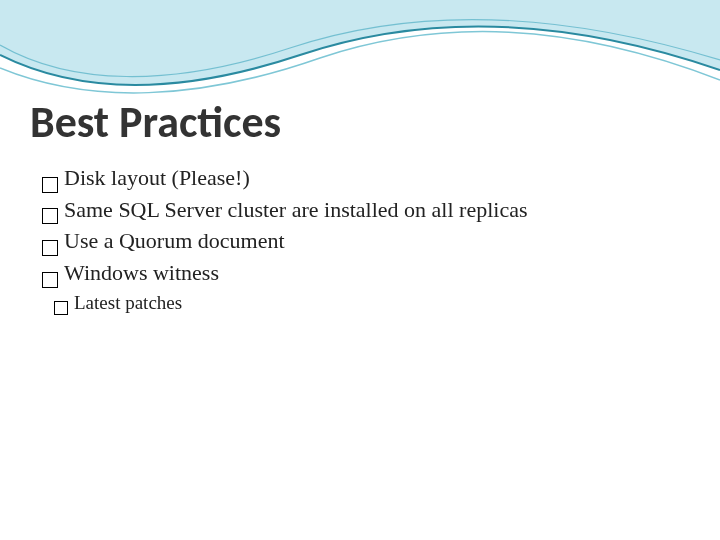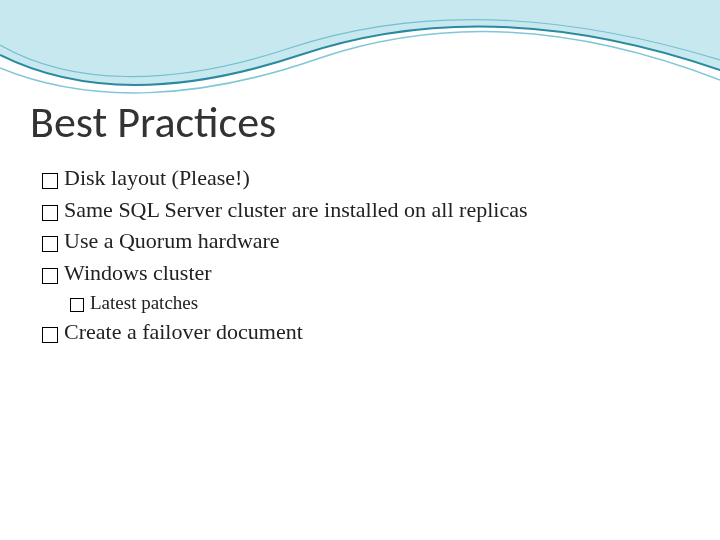--- a/index.html
+++ b/index.html
@@ -1,21 +1,21 @@
 <!DOCTYPE html>
 <html><head>
 <meta charset="utf-8">
 <style>
   html,body{margin:0;padding:0;width:720px;height:540px;background:#fff;font-family:Georgia,'Times New Roman',serif;color:#222;overflow:hidden}
   .slide{position:relative;width:720px;height:540px}
   .wave{position:absolute;top:0;left:0;width:720px;height:110px;pointer-events:none}
-  .title{position:absolute;left:30px;top:95px;font-family:Calibri,Arial,sans-serif;font-weight:400;font-size:44px;color:#333;letter-spacing:0}
+  .title{position:absolute;left:30px;top:95px;font-family:Calibri,Arial,sans-serif;font-weight:700;font-size:44px;color:#333;letter-spacing:0}
   .body{position:absolute;left:42px;top:163px;width:640px;font-size:22px;line-height:1.35}
-  .body .row{display:flex;align-items:center;margin-bottom:2px}
-  .body .sub{margin-left:28px;font-size:19px}
+  .body .row{display:flex;align-items:flex-end;margin-bottom:2px}
+  .body .sub{margin-left:12px;font-size:19px}
   .bullet{display:inline-block;width:14px;height:14px;border:1.5px solid #000;margin-right:6px;margin-top:6px;flex:none}
   .sub .bullet{width:12px;height:12px;margin-top:5px}
   .txt{flex:1}
 </style>
 </head>
 <body>
 
 <div class="slide">
   <svg class="wave" viewBox="0 0 720 110" preserveAspectRatio="none">
     <path d="M0,55 C80,95 180,95 300,55 C420,15 560,15 720,70 L720,0 L0,0 Z" fill="#9bd6e3" opacity="0.55"></path>
@@ -30,28 +30,24 @@
       <div class="row">
         <span class="bullet"></span>
         <span class="txt">Disk layout (Please!)</span>
       </div>
       <div class="row">
         <span class="bullet"></span>
         <span class="txt">Same SQL Server cluster are installed on all replicas</span>
       </div>
       <div class="row">
         <span class="bullet"></span>
-        <span class="txt">Use a Quorum hardware</span>
+        <span class="txt">Use a Quorum document</span>
       </div>
       <div class="row">
         <span class="bullet"></span>
-        <span class="txt">Windows cluster</span>
+        <span class="txt">Windows witness</span>
       </div>
       <div class="row sub">
         <span class="bullet"></span>
         <span class="txt">Latest patches</span>
       </div>
-      <div class="row">
-        <span class="bullet"></span>
-        <span class="txt">Create a failover document</span>
-      </div>
     </div>
 </div>
 
 </body></html>

